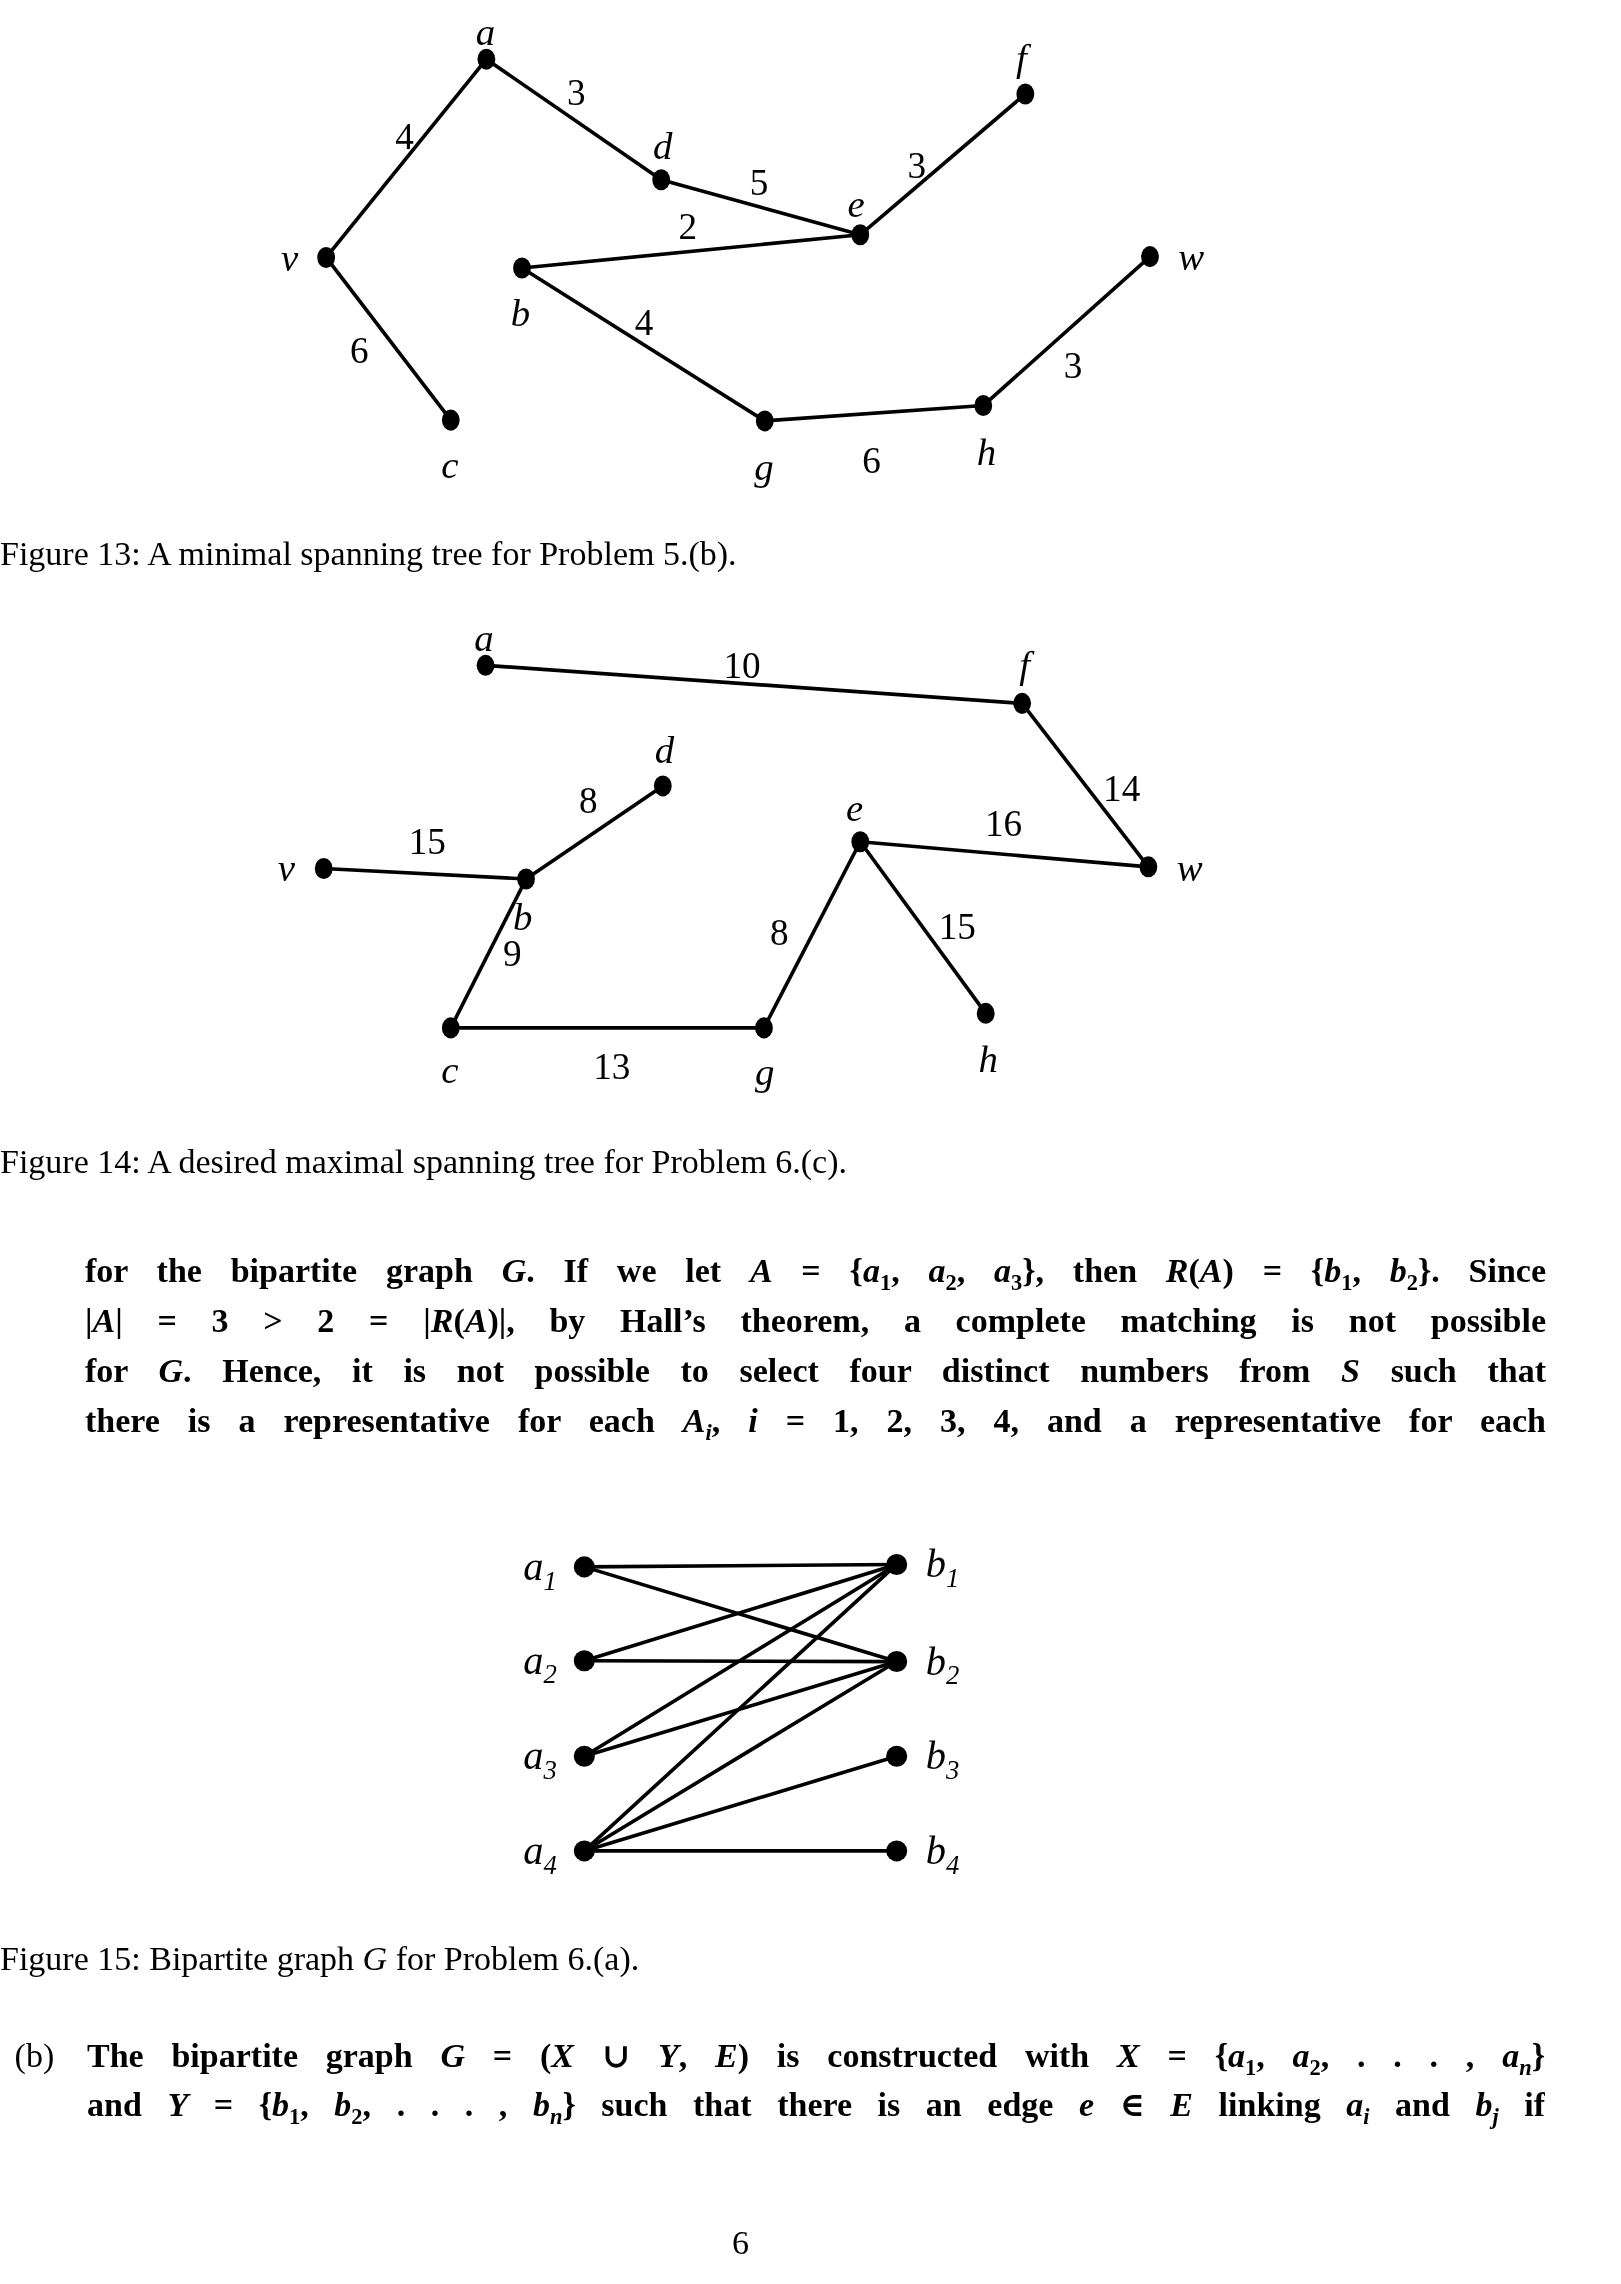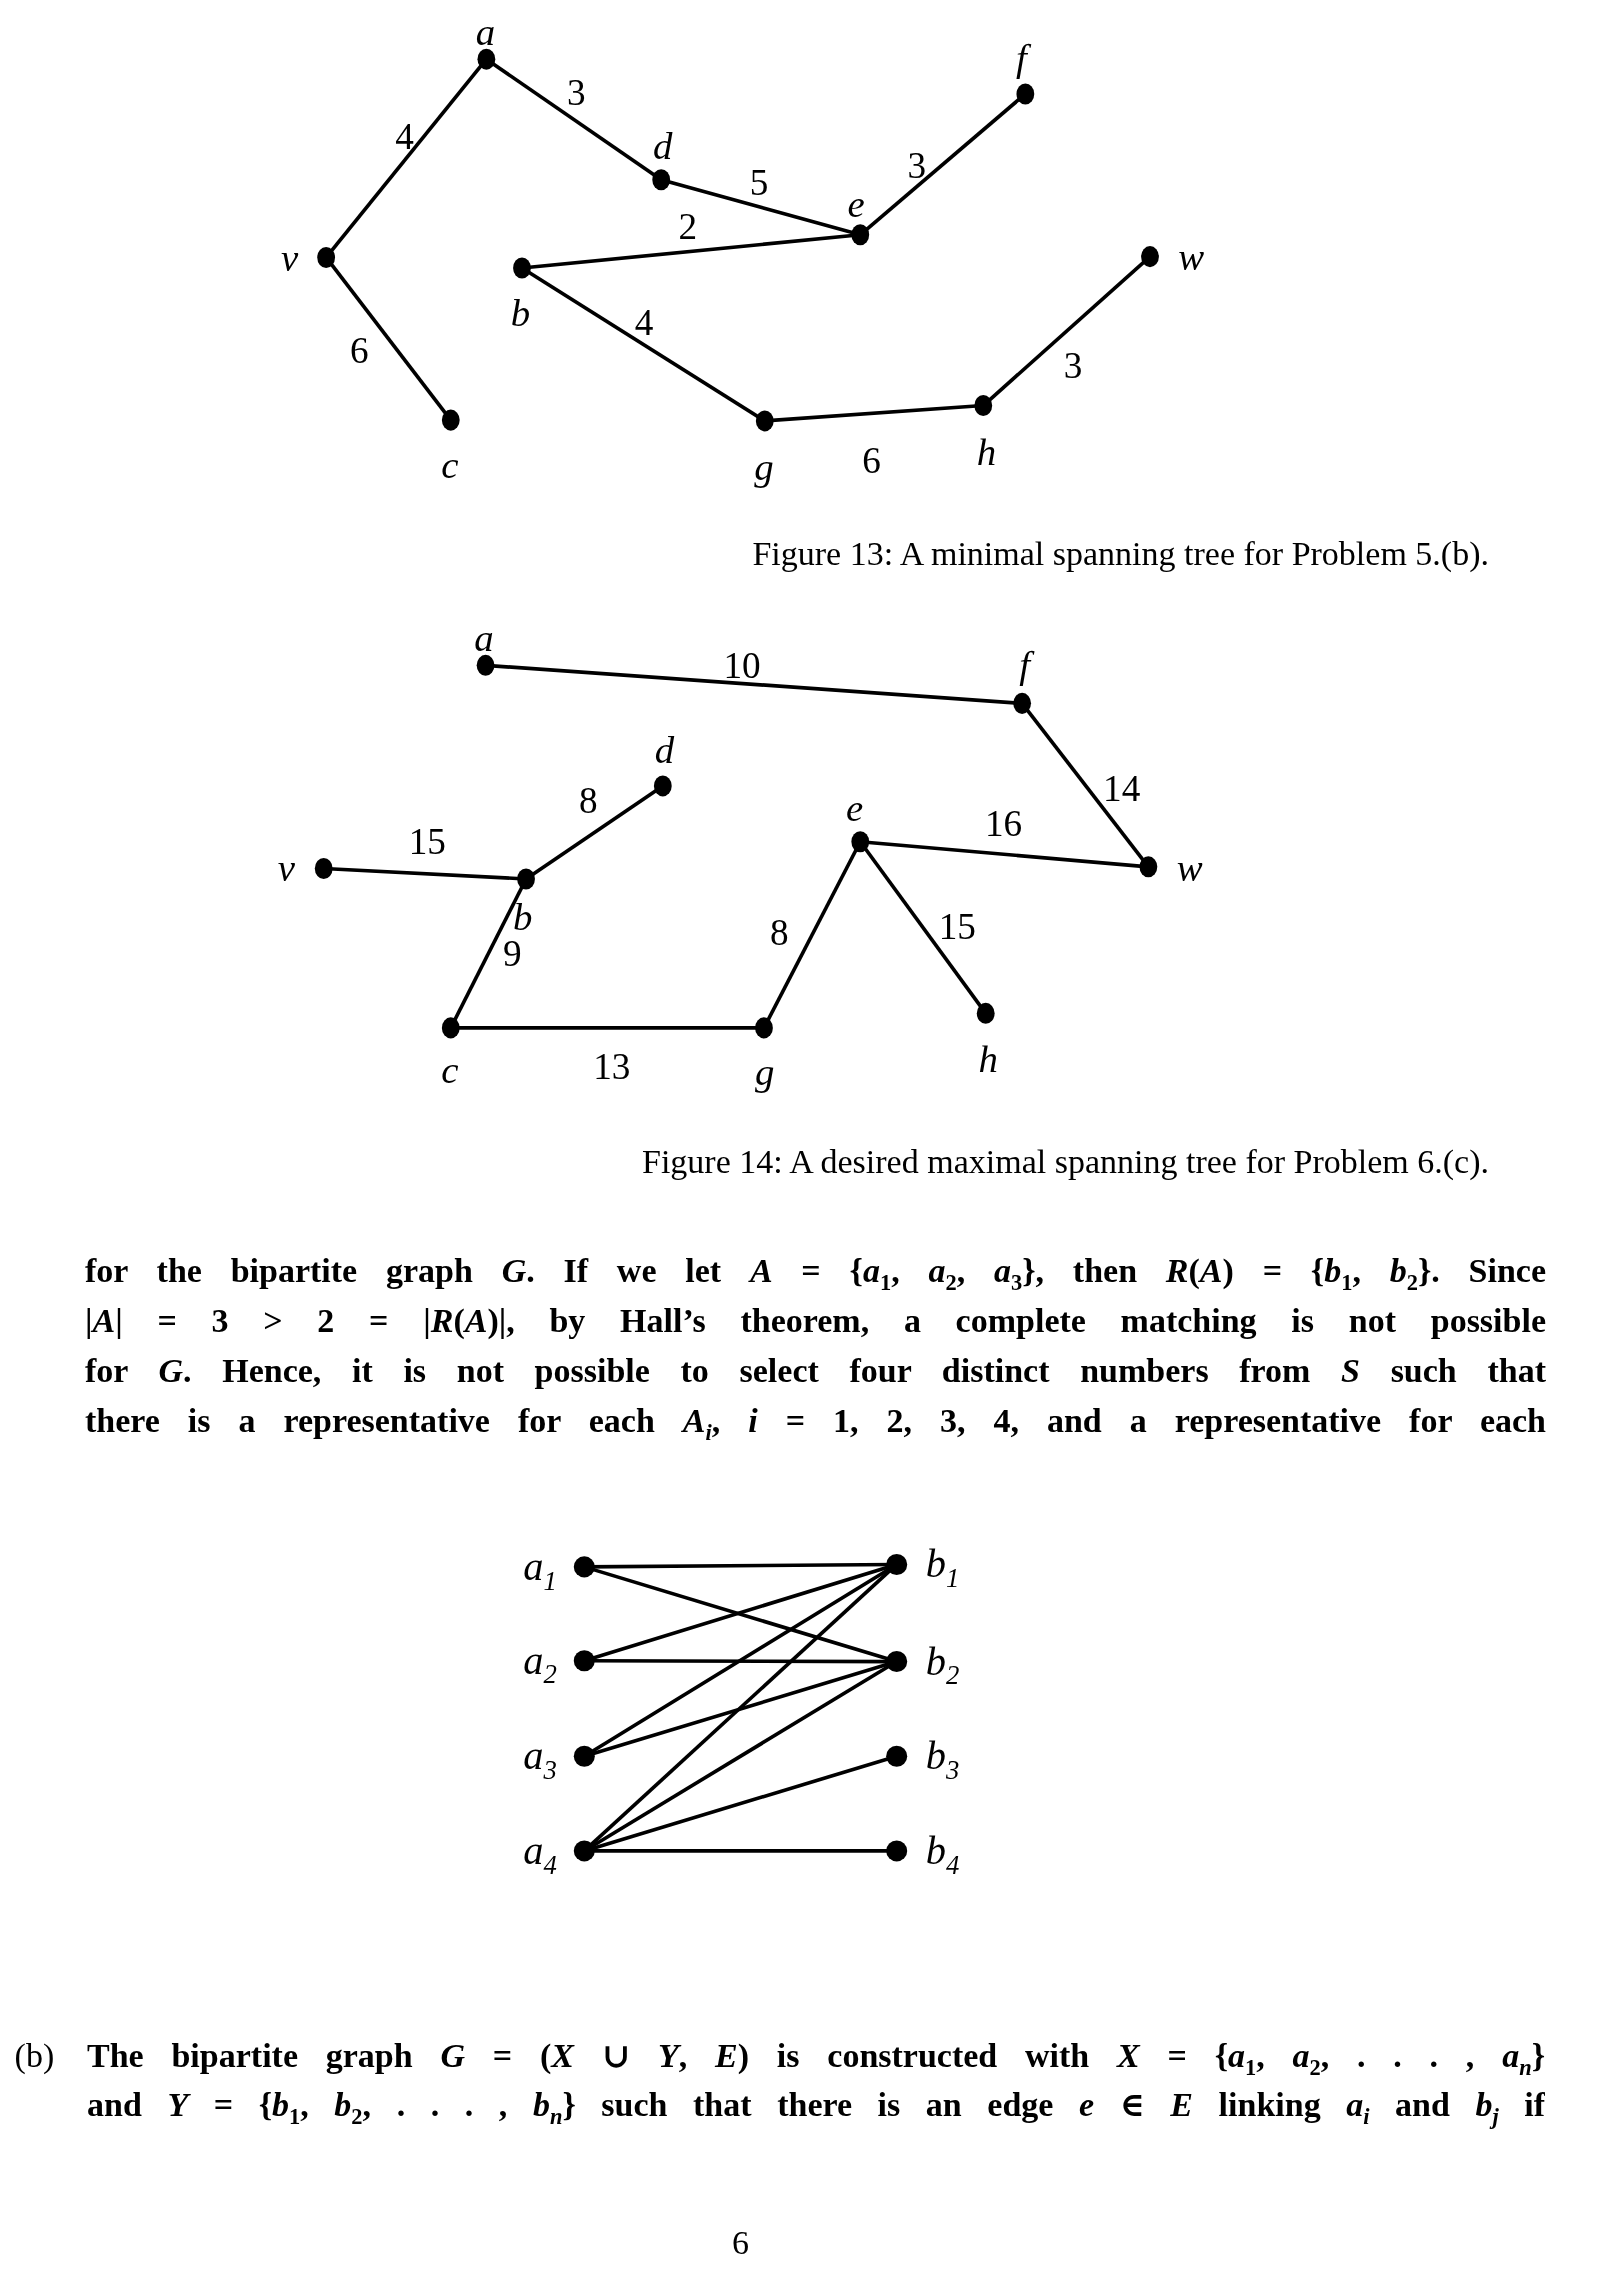--- a/index.html
+++ b/index.html
@@ -6,21 +6,21 @@
   #page{position:relative;width:1621px;height:2284px;background:#ffffff;color:#000;
         font-family:"Liberation Serif","DejaVu Serif",serif;overflow:hidden;}
   #gfx{position:absolute;left:0;top:0;}
   .edge{stroke:#000;stroke-width:4.5;}
   .dot{fill:#000;}
   svg text{fill:#000;}
   .vlabel{font-family:"Liberation Serif","DejaVu Serif",serif;font-style:italic;font-size:48px;}
   .wlabel{font-family:"Liberation Serif","DejaVu Serif",serif;font-size:46px;}
   .blabel{font-family:"Liberation Serif","DejaVu Serif",serif;font-style:italic;font-size:50px;}
   .bsub{font-size:33px;font-style:italic;}
-  .caption{position:absolute;left:0;width:1489px;text-align:right;font-size:34px;line-height:50px;}
+  .caption{position:absolute;left:0;width:1489px;text-align:left;font-size:34px;line-height:50px;}
   .para{position:absolute;font-size:34px;}
   .pline{text-align:justify;text-align-last:justify;overflow:hidden;height:50px;line-height:50px;font-weight:bold;}
   #parab .pline{height:49px;line-height:49px;}
   .plast{text-align-last:left;}
   .list-marker{position:absolute;font-size:34px;line-height:49px;}
   .pagenum{position:absolute;left:0;top:2224px;width:1481px;text-align:center;font-size:34px;}
   sub{font-size:66%;line-height:0;}
   i{font-style:italic;}
 </style>
 </head>
@@ -143,20 +143,21 @@
 
   <div class="caption" style="top:1137px">Figure 14: A desired maximal spanning tree for Problem 6.(c).</div>
 
   <div class="para" id="para1" style="left:85px;top:1246px;width:1461px">
       <div class="pline">for the bipartite graph <i>G</i>. If we let <i>A</i> = {<i>a</i><sub>1</sub>, <i>a</i><sub>2</sub>, <i>a</i><sub>3</sub>}, then <i>R</i>(<i>A</i>) = {<i>b</i><sub>1</sub>, <i>b</i><sub>2</sub>}. Since</div>
       <div class="pline">|<i>A</i>| = 3 &gt; 2 = |<i>R</i>(<i>A</i>)|, by Hall’s theorem, a complete matching is not possible</div>
       <div class="pline">for <i>G</i>. Hence, it is not possible to select four distinct numbers from <i>S</i> such that</div>
       <div class="pline">there is a representative for each <i>A<sub>i</sub></i>, <i>i</i> = 1, 2, 3, 4, and a representative for each</div>
     </div>
 
+  <div class="caption" style="top:1934px">Figure 15: Bipartite graph <i>G</i> for Problem 6.(a).</div>
 
   <div class="list-marker" style="left:14.6px;top:2031px">(b)</div>
 
   <div class="para" id="parab" style="left:87px;top:2031px;width:1458px">
       <div class="pline">The bipartite graph <i>G</i> = (<i>X</i> ∪ <i>Y</i>, <i>E</i>) is constructed with <i>X</i> = {<i>a</i><sub>1</sub>, <i>a</i><sub>2</sub>, . . . , <i>a<sub>n</sub></i>}</div>
       <div class="pline">and <i>Y</i> = {<i>b</i><sub>1</sub>, <i>b</i><sub>2</sub>, . . . , <i>b<sub>n</sub></i>} such that there is an edge <i>e</i> ∈ <i>E</i> linking <i>a<sub>i</sub></i> and <i>b<sub>j</sub></i> if</div>
     </div>
 
   <div class="pagenum">6</div>
 

